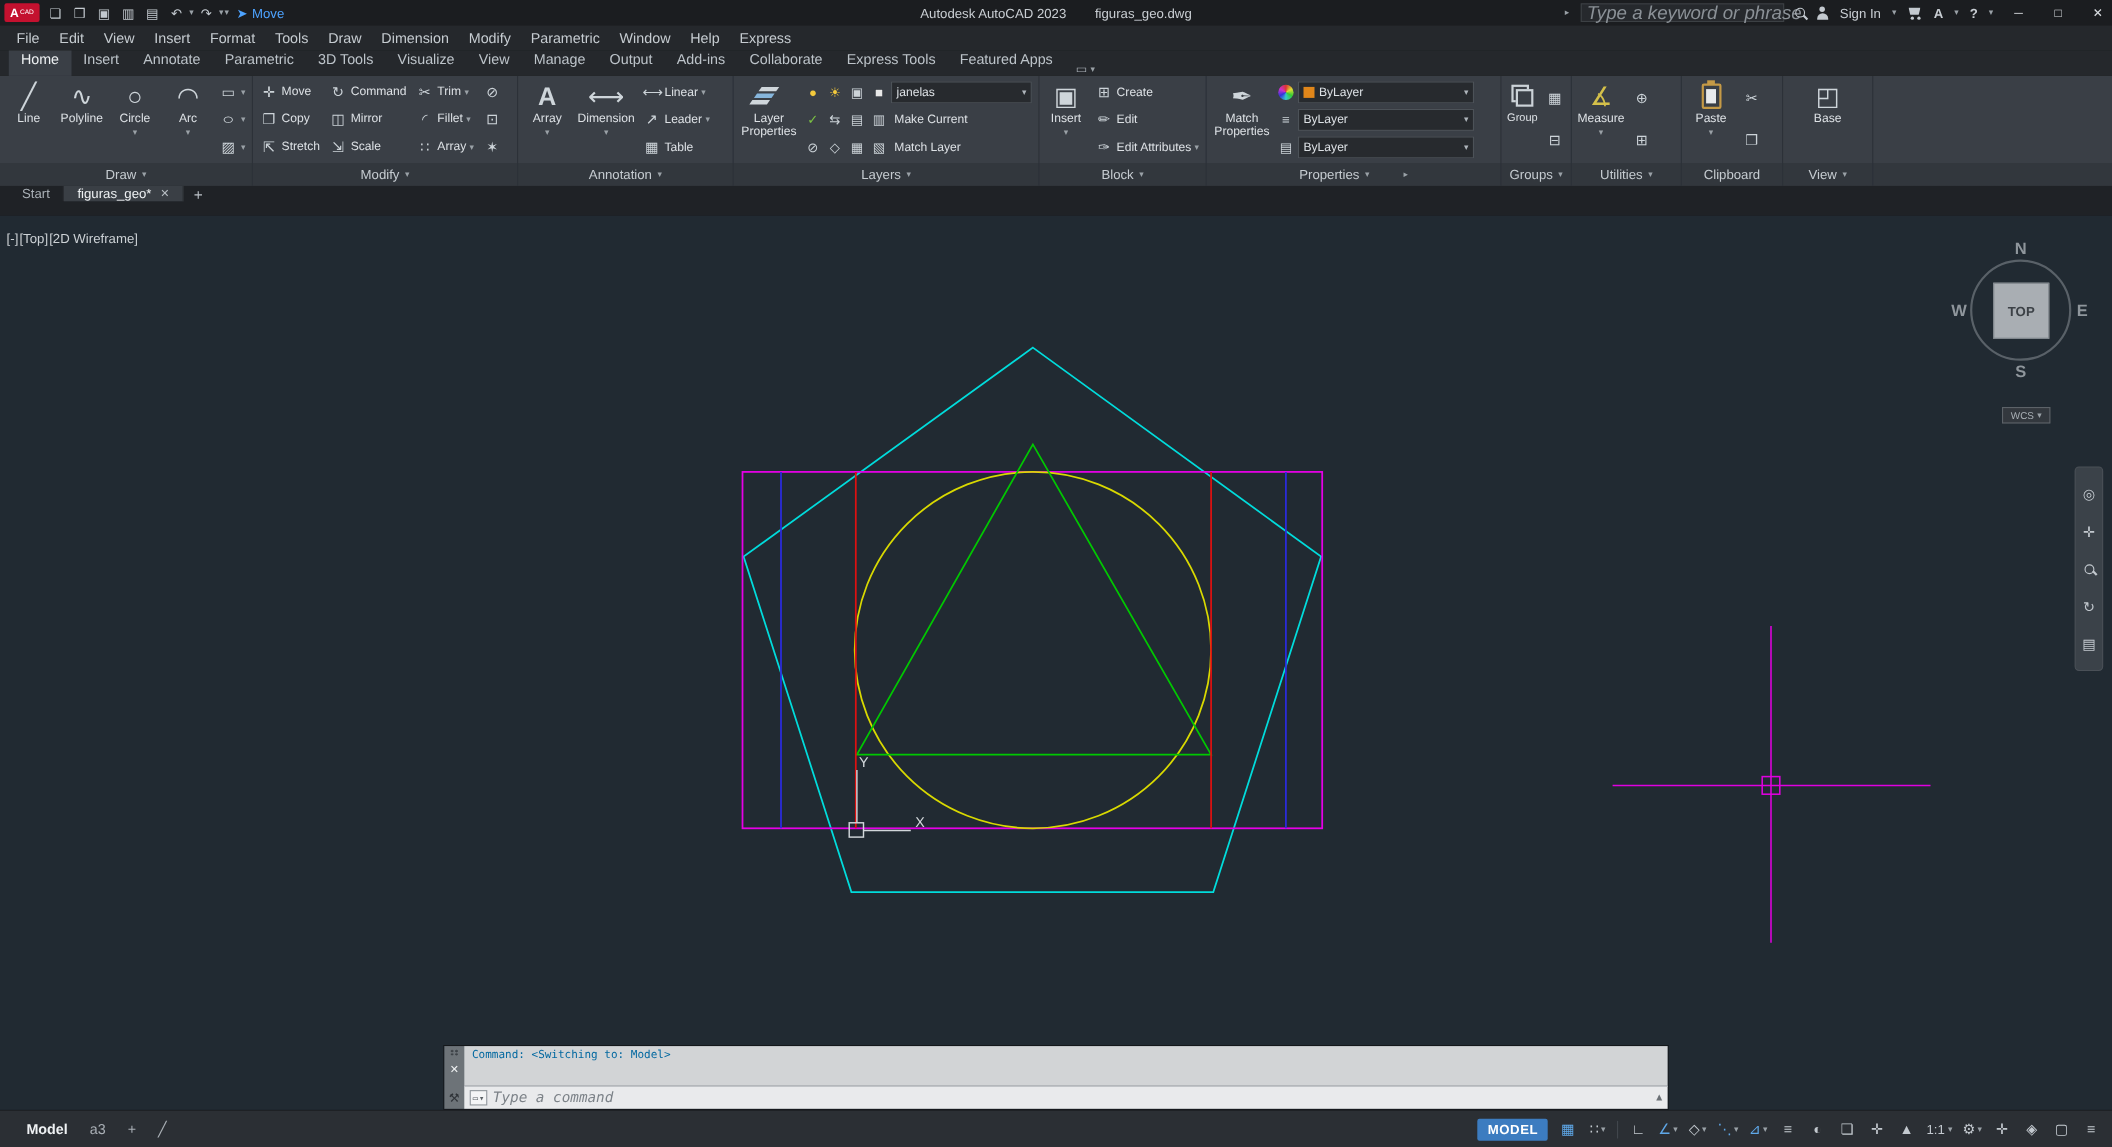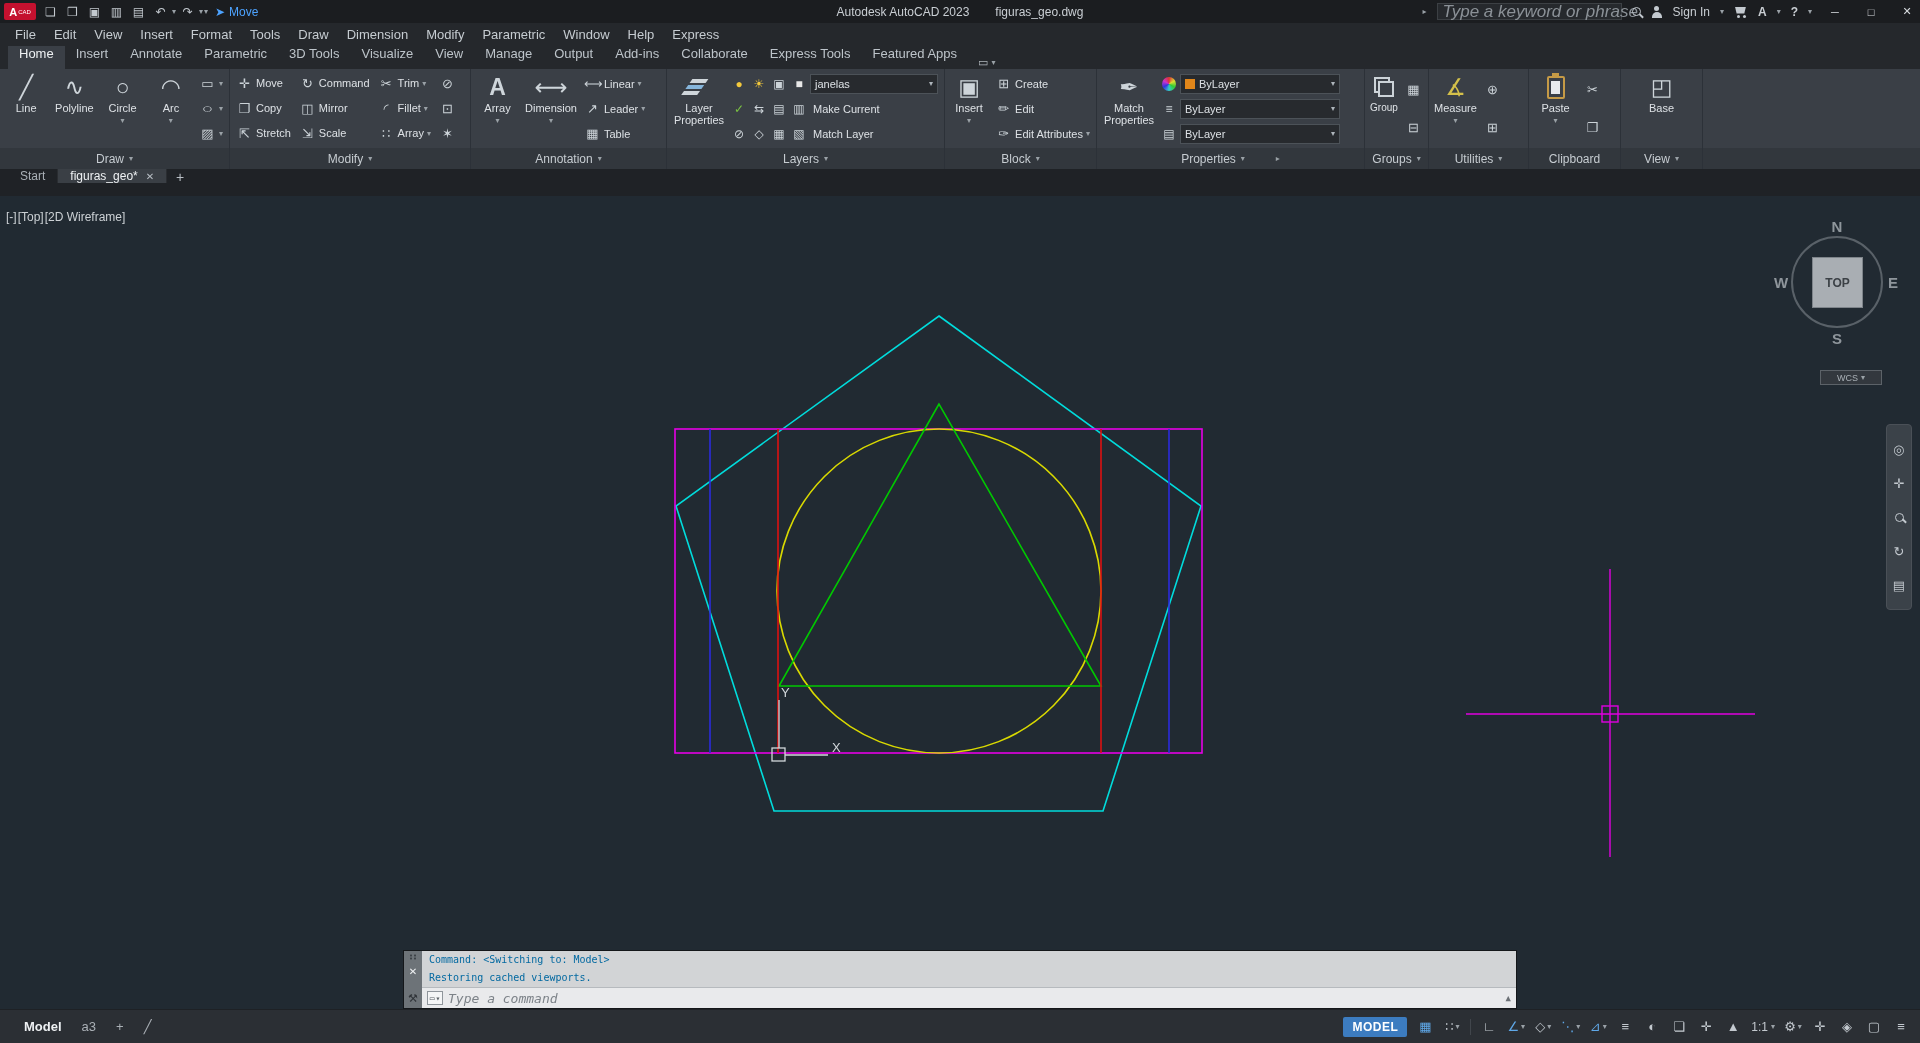--- a/index.html
+++ b/index.html
@@ -67,21 +67,21 @@
 .fclose{font-size:10px;color:#b9bfc5}
 .fadd{width:26px;display:flex;align-items:center;justify-content:center;color:#b9bfc5;font-size:14px}
 
 .viewport{position:absolute;top:196px;left:0;width:1920px;height:813px;background:#212a32;z-index:1}
 .vplabel{position:absolute;left:6px;top:210px;font-size:12px;color:#ccd1d5;z-index:6;display:flex;gap:1px}
 svg.draw{position:absolute;left:0;top:0;width:1920px;height:1043px;z-index:4;pointer-events:none}
 
 .vc-ring{position:absolute;left:1791px;top:236px;width:92px;height:92px;border:2px solid rgba(145,151,157,.5);border-radius:50%;z-index:6}
 .vc-face{position:absolute;left:1812px;top:257px;width:51px;height:51px;background:#a9aeb3;border:1px solid #7e848a;color:#3c4146;font-size:12px;font-weight:bold;display:flex;align-items:center;justify-content:center;z-index:7}
 .vc-letter{position:absolute;width:18px;text-align:center;font-size:15px;font-weight:bold;color:#8f969c;z-index:7}
-.wcs{position:absolute;left:1820px;top:370px;width:62px;height:15px;border:1px solid #5c6268;background:#33383e;color:#a9b0b6;font-size:9px;display:flex;align-items:center;justify-content:center;gap:3px;z-index:6}
+.wcs{position:absolute;left:1820px;top:370px;width:44px;height:15px;border:1px solid #5c6268;background:#33383e;color:#a9b0b6;font-size:9px;display:flex;align-items:center;justify-content:center;gap:3px;z-index:6}
 .navbar{position:absolute;left:1886px;top:424px;width:26px;height:186px;background:rgba(62,68,75,.92);border:1px solid #4a5057;border-radius:4px;display:flex;flex-direction:column;align-items:center;justify-content:space-evenly;z-index:6;color:#c2c8ce;font-size:13px}
 .navbar .nv{width:20px;height:20px;display:flex;align-items:center;justify-content:center}
 
 .cmdwin{position:absolute;left:404px;top:951px;width:1112px;height:57px;display:flex;z-index:12;box-shadow:0 0 0 1px #14171a}
 .cmdgrip{width:18px;background:#6d7378;display:flex;flex-direction:column;align-items:center;padding-top:3px;gap:6px}
 .gripdots{width:8px;height:6px;background:radial-gradient(circle 1px,#3d4247 1px,transparent 1.2px);background-size:4px 3px}
 .cmdx{color:#f1f3f4;font-size:10px}
 .cmdwrench{color:#2f3338;font-size:11px;margin-top:auto;margin-bottom:3px}
 .cmdmain{flex:1;display:flex;flex-direction:column;font-family:"DejaVu Sans Mono",monospace}
 .cmdhist{flex:1;background:#d2d4d6;color:#0369a1;font-size:10px;line-height:18px;padding:0 7px}
@@ -585,21 +585,20 @@
 
   <div class="cmdwin">
     <div class="cmdgrip">
       <span class="gripdots"></span>
       <span class="cmdx">✕</span>
       <span class="cmdwrench">⚒</span>
     </div>
     <div class="cmdmain">
       <div class="cmdhist">
         <div>Command:  &lt;Switching to: Model&gt;</div>
-        <div>Restoring cached viewports.</div>
       </div>
       <div class="cmdinput">
         <span class="cmdico">
           <span>▭</span>
             <span>▾</span>
         </span>
         <input placeholder="Type a command" style="">
         <span class="cmdup">▲</span>
       </div>
     </div>

